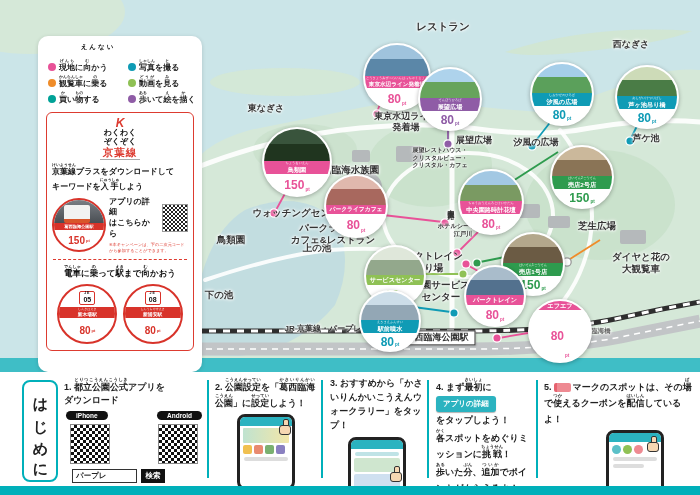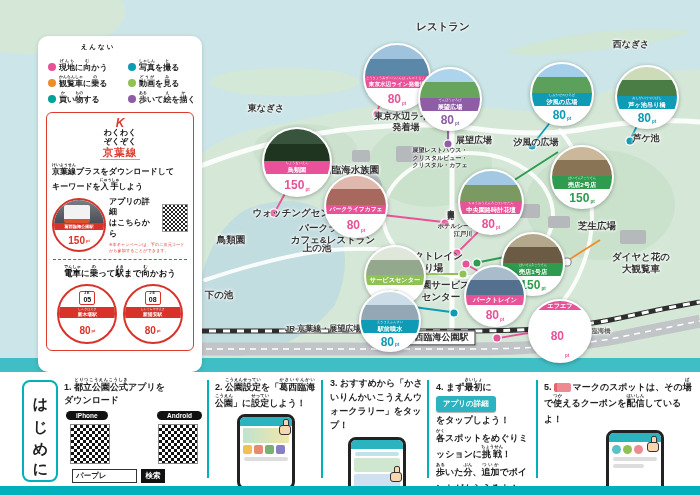--- a/index.html
+++ b/index.html
@@ -196,21 +196,21 @@
 江戸川</div>
         <div class="maplabel" style="left: 333px; top: 234px; font-size: 9.5px;">パークライフ・
 カフェ&amp;レストラン</div>
         <div class="maplabel" style="left: 429px; top: 262px; font-size: 9.5px;">パークトレイン
 乗り場</div>
         <div class="maplabel" style="left: 441px; top: 291px; font-size: 9.5px;">公園サービス
 センター</div>
         <div class="maplabel" style="left: 597px; top: 226px; font-size: 9.5px;">芝生広場</div>
         <div class="maplabel" style="left: 641px; top: 263px; font-size: 9.5px;">ダイヤと花の大観覧車</div>
         <div class="maplabel" style="left: 601px; top: 331px; font-size: 6.5px; color: rgb(102, 102, 102);">臨海橋</div>
-        <div class="maplabel" style="left: 323px; top: 329px; font-size: 8px;">JR 京葉線・展望広場</div>
+        <div class="maplabel" style="left: 323px; top: 329px; font-size: 8px;">JR 京葉線・パープレ</div>
         <div class="maplabel boxed" style="left: 437px; top: 338px; font-size: 9px;">葛西臨海公園駅</div>
       </div>
     <div class="spots-layer">
         <div class="spot" style="left: 363px; top: 43px; width: 64px; height: 64px;">
           <div class="spot-photo" style="background: linear-gradient(rgb(159, 195, 221) 46%, rgb(91, 135, 168) 46%);"></div>
           <div class="spot-band" style="background: rgb(232, 82, 152);">
             <div class="spot-furi">とうきょうみずべらいんはっちゃくじょう</div>
             <div class="spot-nm" style="font-size: 5.6px;">東京水辺ライン発着場</div>
           </div>
           <div class="spot-pts" style="color: rgb(232, 82, 152);">

